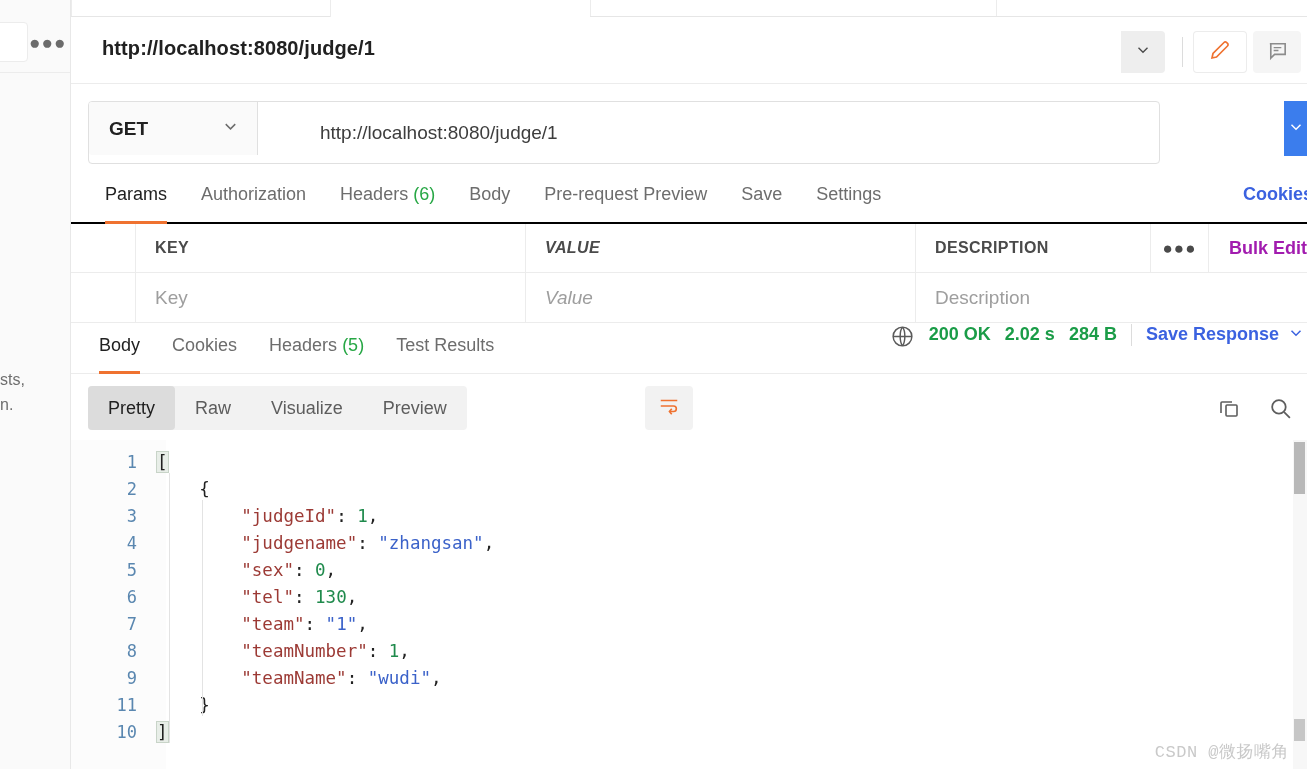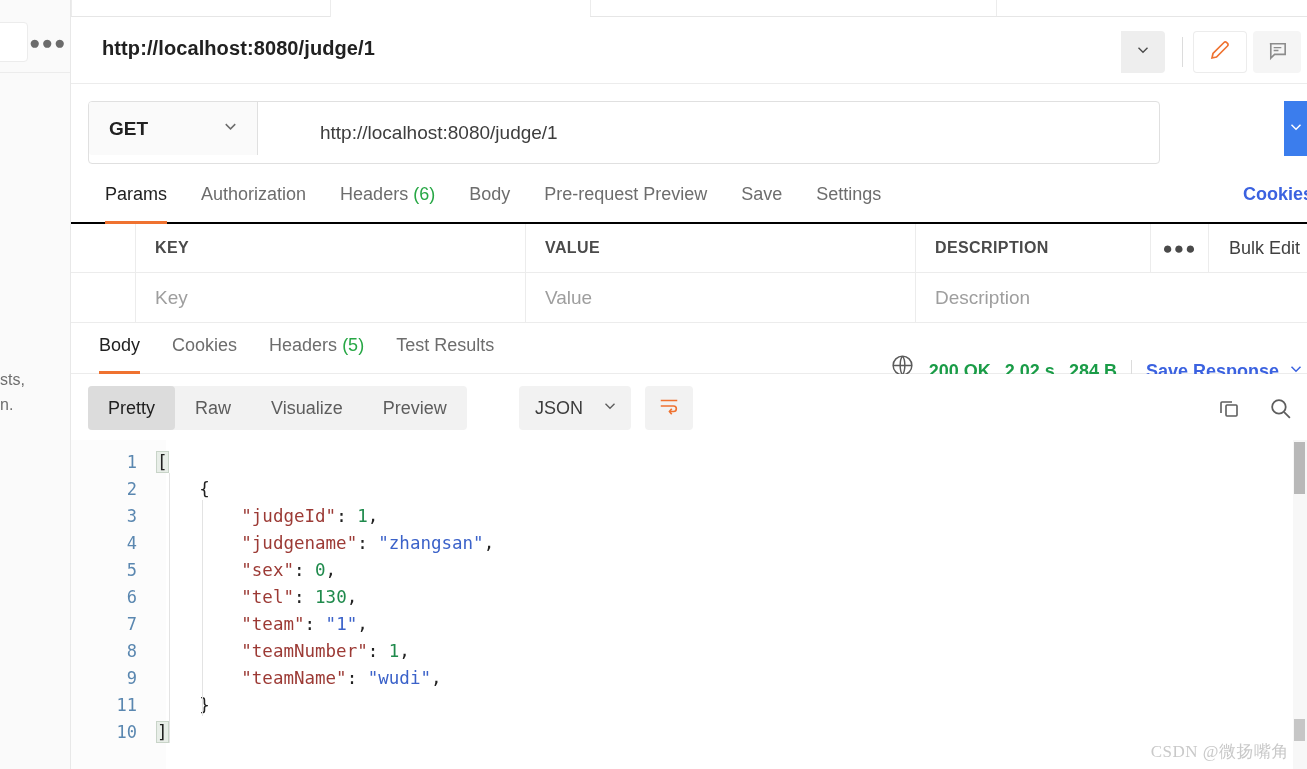--- a/index.html
+++ b/index.html
@@ -120,46 +120,46 @@
   }
 
   
   .params { position: absolute; left: 71px; top: 224px; right: 0; height: 100px; background: #fff; }
   .prow { position: absolute; left: 0; right: 0; display: flex; }
   .prow.head { top: 0; height: 49px; border-bottom: 1px solid #ececec; }
   .prow.body { top: 49px; height: 50px; border-bottom: 1px solid #ececec; }
   .pcell { display: flex; align-items: center; padding-left: 19px; border-right: 1px solid #ececec; height: 100%; }
   .pcell.check { width: 65px; padding: 0; }
   .pcell.key { width: 390px; }
-  .pcell.value { width: 390px; }
+  .pcell.value { width: 390px; font-style: italic; }
   .pcell.desc { width: 235px; }
   .pcell.dots { width: 58px; justify-content: center; padding: 0; border-right: 1px solid #ececec; }
   .pcell.bulk { flex: 1; padding-left: 20px; border-right: none; }
   .phead-txt { font-size: 16px; color: #4a4a4a; font-weight: 700; letter-spacing: .4px; }
   .pbody-txt { font-size: 19px; color: #9e9e9e; }
   .dots-glyph { color: #4a4a4a; font-size: 17px; letter-spacing: 1px; line-height: 1; }
-  .bulk-link { font-size: 18px; color: #404040; font-weight: 400; cursor: pointer; white-space: nowrap; }
+  .bulk-link { font-size: 18px; color: #a21caf; font-weight: 700; cursor: pointer; white-space: nowrap; }
 
   
   .restabs {
     position: absolute; left: 71px; top: 324px; right: 0; height: 50px;
     border-bottom: 1px solid #ececec; background: #fff;
   }
   .restabs .tabs { position: absolute; left: 12px; top: 0; display: flex; height: 50px; }
   .rstab {
     position: relative; padding: 11px 16px 0 16px; height: 50px;
     font-size: 18px; color: #6d6d6d; cursor: pointer; white-space: nowrap;
   }
   .rstab.active { color: #212121; }
   .rstab.active::after {
     content: ""; position: absolute; left: 16px; right: 16px; bottom: 0; height: 3px; background: #ef7230;
   }
   .rstab .cnt { color: #27a745; }
   .status-wrap {
-    position: absolute; right: 0; top: 0; height: 58px; display: flex; align-items: flex-end; gap: 14px; padding-right: 2px;
+    position: absolute; right: 0; top: 0; height: 58px; display: flex; align-items: flex-start; gap: 14px; padding-right: 2px;
   }
   .stat { font-size: 18px; color: #1a9c47; font-weight: 600; white-space: nowrap; }
   .stat-sep { width: 1px; height: 22px; background: #dcdcdc; }
   .save-resp { font-size: 18px; color: #3b62e0; font-weight: 700; white-space: nowrap; cursor: pointer; }
 
   
   .bodybar { position: absolute; left: 71px; top: 374px; right: 0; height: 66px; background: #fff; }
   .seg {
     position: absolute; left: 17px; top: 12px; height: 44px;
     background: #f2f2f2; border-radius: 4px; display: flex; align-items: stretch;
@@ -201,21 +201,21 @@
   .indent-guide { position: absolute; width: 1px; background: #e3e3e3; }
   .tok-key { color: #9c3a35; }
   .tok-str { color: #3b62c9; }
   .tok-num { color: #1f8a4c; }
   .tok-punc { color: #212121; }
   .bracket-hl { background: #e8eee8; outline: 1px solid #c8d4c8; }
 
   .watermark {
     position: absolute; right: 18px; bottom: 6px;
     font-size: 17px; color: #c9c9c9; letter-spacing: .5px;
-    font-family: Liberation Serif, serif;
+    font-family: Liberation Mono, monospace;
   }
   .vscroll { position: absolute; right: 0; top: 440px; width: 14px; bottom: 0; background: #f7f7f7; }
   .vthumb { position: absolute; left: 1px; top: 2px; width: 11px; height: 52px; background: #b8b8b8; border-radius: 0; }
   .vthumb2 { position: absolute; left: 1px; bottom: 28px; width: 11px; height: 22px; background: #c6c6c6; }
   .hdr-divider-left { position: absolute; left: 71px; top: 0; width: 1px; height: 769px; background: #ececec; }
 </style>
 </head>
 <body>
 
 <div id="app">
@@ -395,28 +395,20 @@
       <div class="seg-item">
         <span>Raw</span>
       </div>
       <div class="seg-item">
         <span>Visualize</span>
       </div>
       <div class="seg-item">
         <span>Preview</span>
       </div>
     </div>
-    <div class="json-sel">
-      <span class="lbl">JSON</span>
-      <span>
-        <svg width="18" height="18" viewBox="0 0 24 24" fill="none" stroke="#5d5d5d" stroke-width="1.8">
-            <path d="M6 9l6 6 6-6"></path>
-          </svg>
-      </span>
-    </div>
     <div class="wrap-btn">
       <span>
         <svg width="24" height="22" viewBox="0 0 24 24" fill="none" stroke="#ef7230" stroke-width="1.8">
           <path d="M3 6h18M3 12h14a3 3 0 010 6h-4"></path>
             <path d="M15 15l-2.5 3L15 21"></path>
         </svg>
       </span>
     </div>
     <div class="copy-btn">
       <span>

